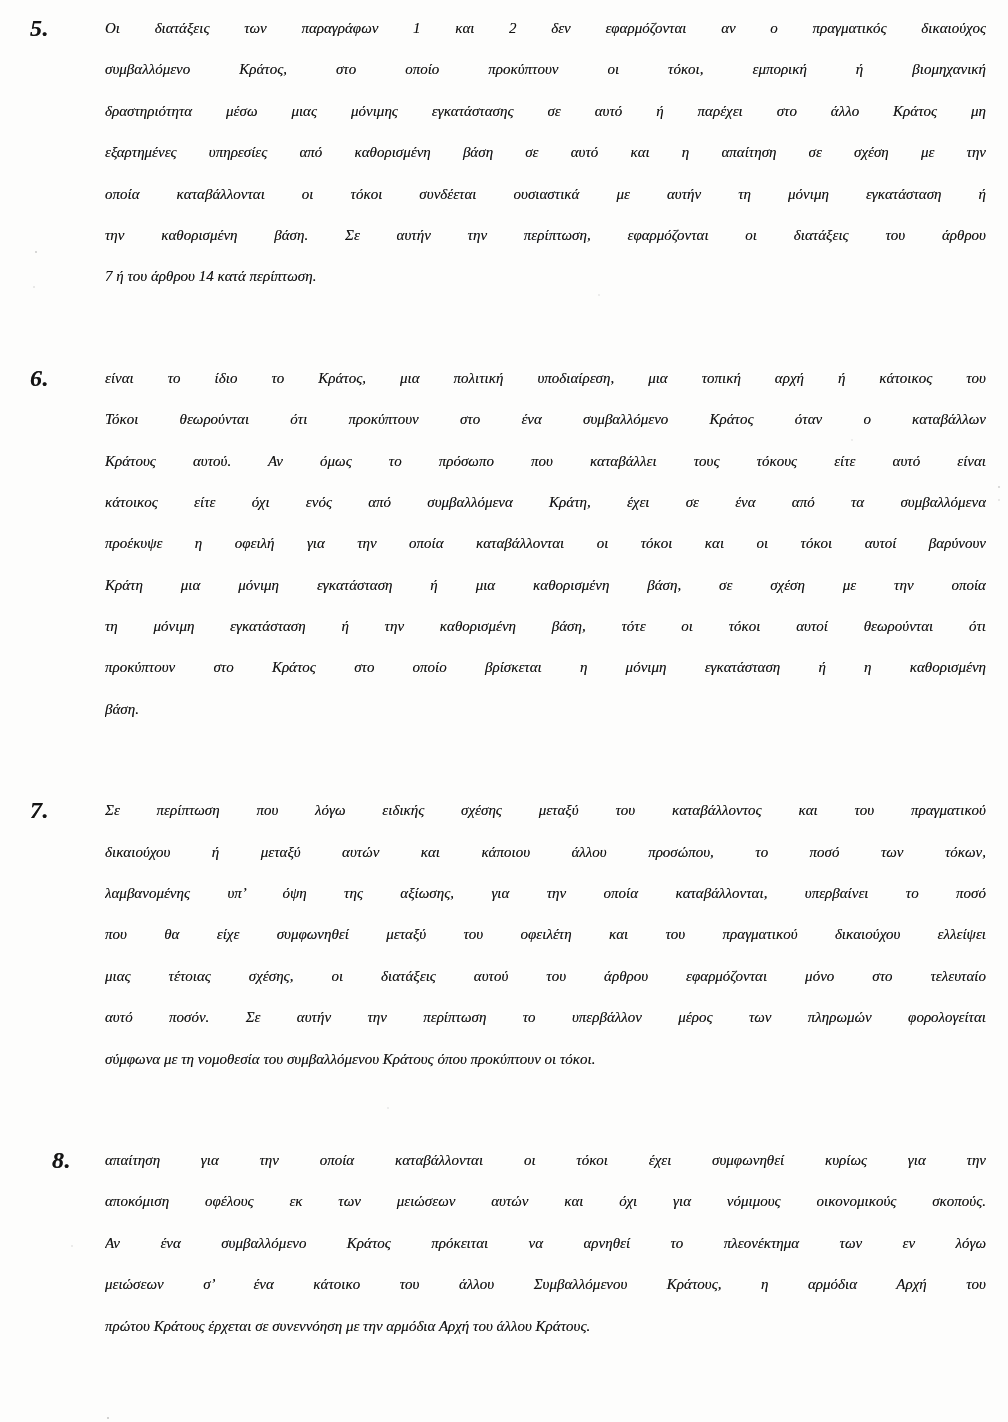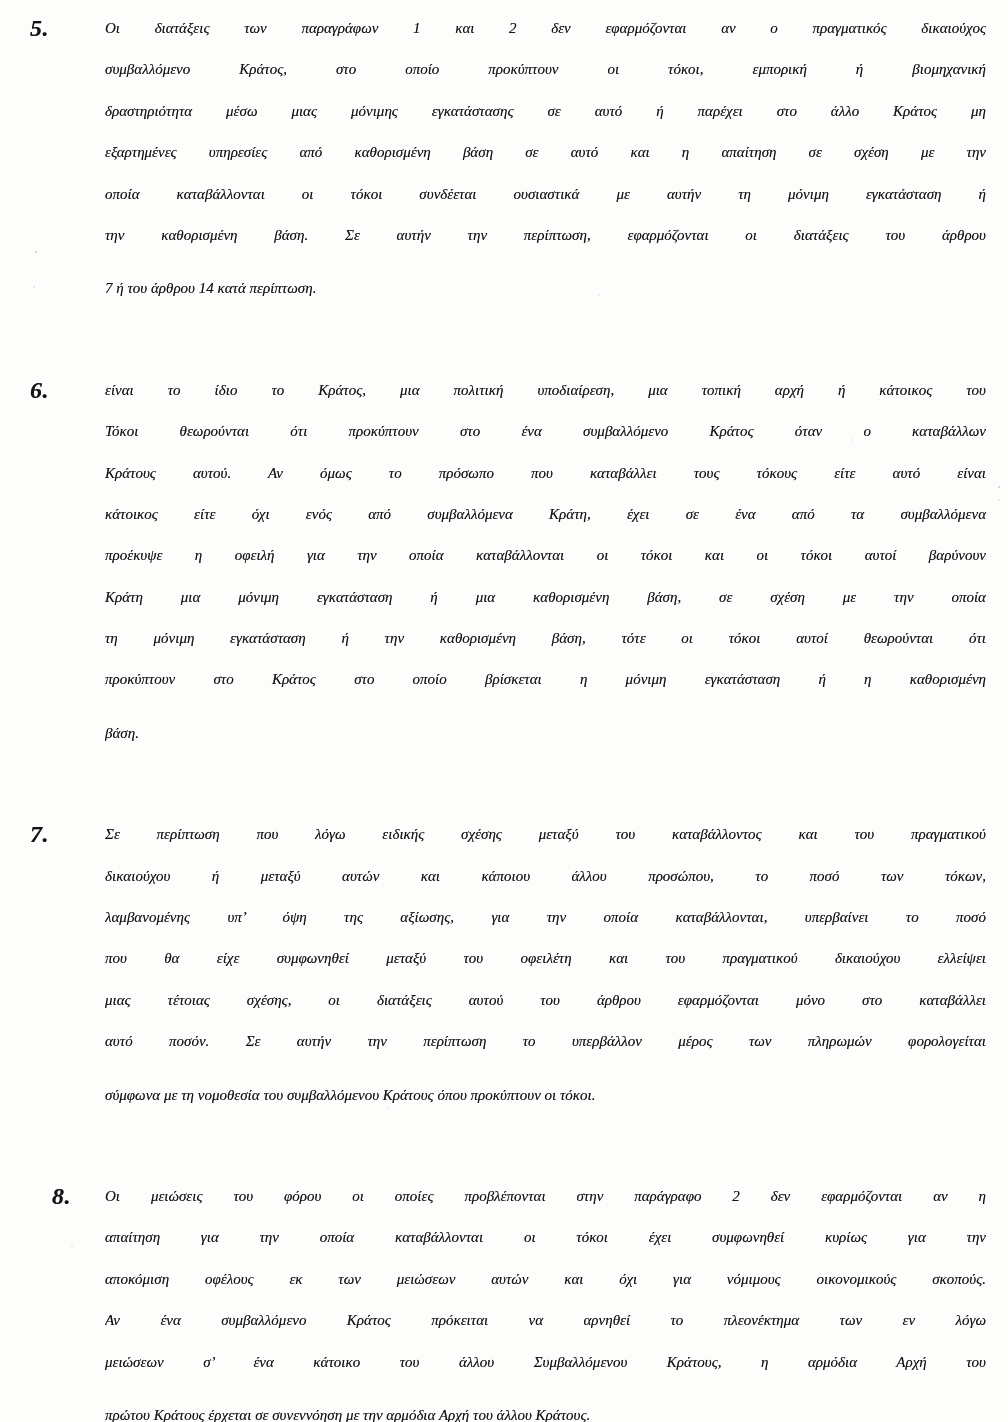--- a/index.html
+++ b/index.html
@@ -72,21 +72,20 @@
     line-height: 41.4px;
     font-size: 15px;
     text-align: justify;
     text-align-last: justify;
     overflow: hidden;
     white-space: normal;
     text-shadow: 0 0 0.6px rgba(0,0,0,0.50);
   }
   .line.last {
     text-align-last: left;
-    margin-top: 12px;
   }
 </style>
 </head>
 <body>
 
 <div class="page">
   <div class="paragraphs">
       <div class="para">
         <div class="num">5.</div>
         <div class="pbody">
@@ -113,29 +112,28 @@
           <div class="line last">βάση.</div>
         </div>
       </div>
       <div class="para">
         <div class="num">7.</div>
         <div class="pbody">
           <div class="line">Σε περίπτωση που λόγω ειδικής σχέσης μεταξύ του καταβάλλοντος και του πραγματικού</div>
           <div class="line">δικαιούχου ή μεταξύ αυτών και κάποιου άλλου προσώπου, το ποσό των τόκων,</div>
           <div class="line">λαμβανομένης υπ’ όψη της αξίωσης, για την οποία καταβάλλονται, υπερβαίνει το ποσό</div>
           <div class="line">που θα είχε συμφωνηθεί μεταξύ του οφειλέτη και του πραγματικού δικαιούχου ελλείψει</div>
-          <div class="line">μιας τέτοιας σχέσης, οι διατάξεις αυτού του άρθρου εφαρμόζονται μόνο στο καταβάλλει</div>
+          <div class="line">μιας τέτοιας σχέσης, οι διατάξεις αυτού του άρθρου εφαρμόζονται μόνο στο τελευταίο</div>
           <div class="line">αυτό ποσόν. Σε αυτήν την περίπτωση το υπερβάλλον μέρος των πληρωμών φορολογείται</div>
           <div class="line last">σύμφωνα με τη νομοθεσία του συμβαλλόμενου Κράτους όπου προκύπτουν οι τόκοι.</div>
         </div>
       </div>
       <div class="para">
         <div class="num">8.</div>
         <div class="pbody">
-          <div class="line">Οι μειώσεις του φόρου οι οποίες προβλέπονται στην παράγραφο 2 δεν εφαρμόζονται αν η</div>
           <div class="line">απαίτηση για την οποία καταβάλλονται οι τόκοι έχει συμφωνηθεί κυρίως για την</div>
           <div class="line">αποκόμιση οφέλους εκ των μειώσεων αυτών και όχι για νόμιμους οικονομικούς σκοπούς.</div>
           <div class="line">Αν ένα συμβαλλόμενο Κράτος πρόκειται να αρνηθεί το πλεονέκτημα των εν λόγω</div>
           <div class="line">μειώσεων σ’ ένα κάτοικο του άλλου Συμβαλλόμενου Κράτους, η αρμόδια Αρχή του</div>
           <div class="line last">πρώτου Κράτους έρχεται σε συνεννόηση με την αρμόδια Αρχή του άλλου Κράτους.</div>
         </div>
       </div>
     </div>
 </div>
 

